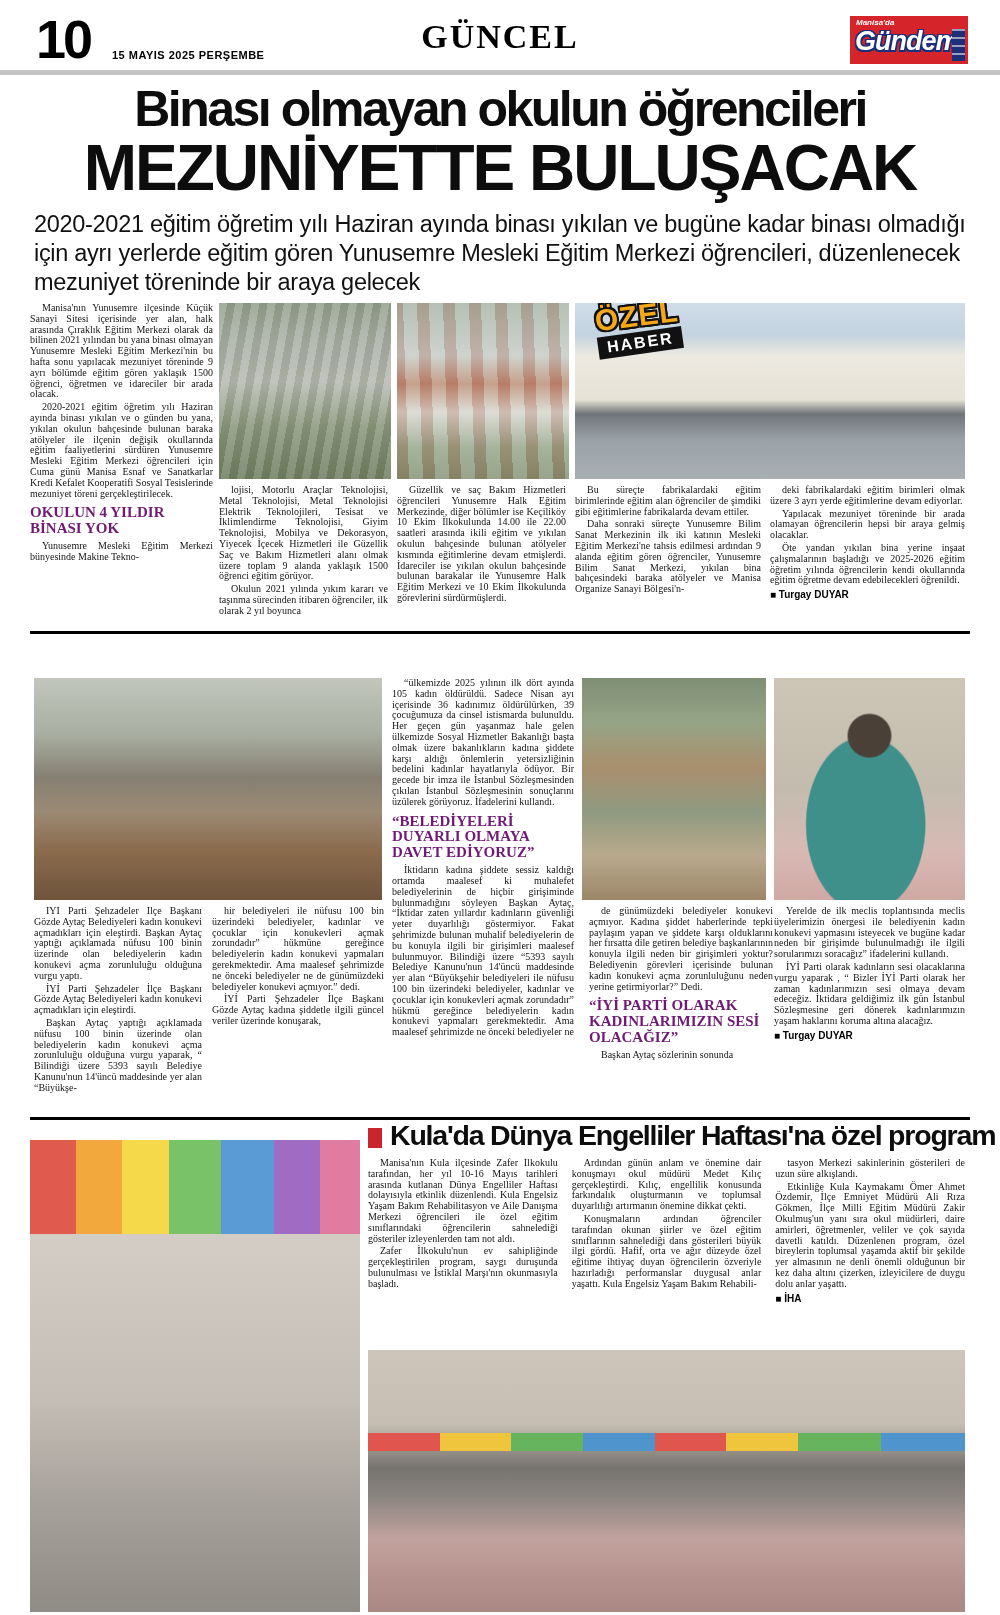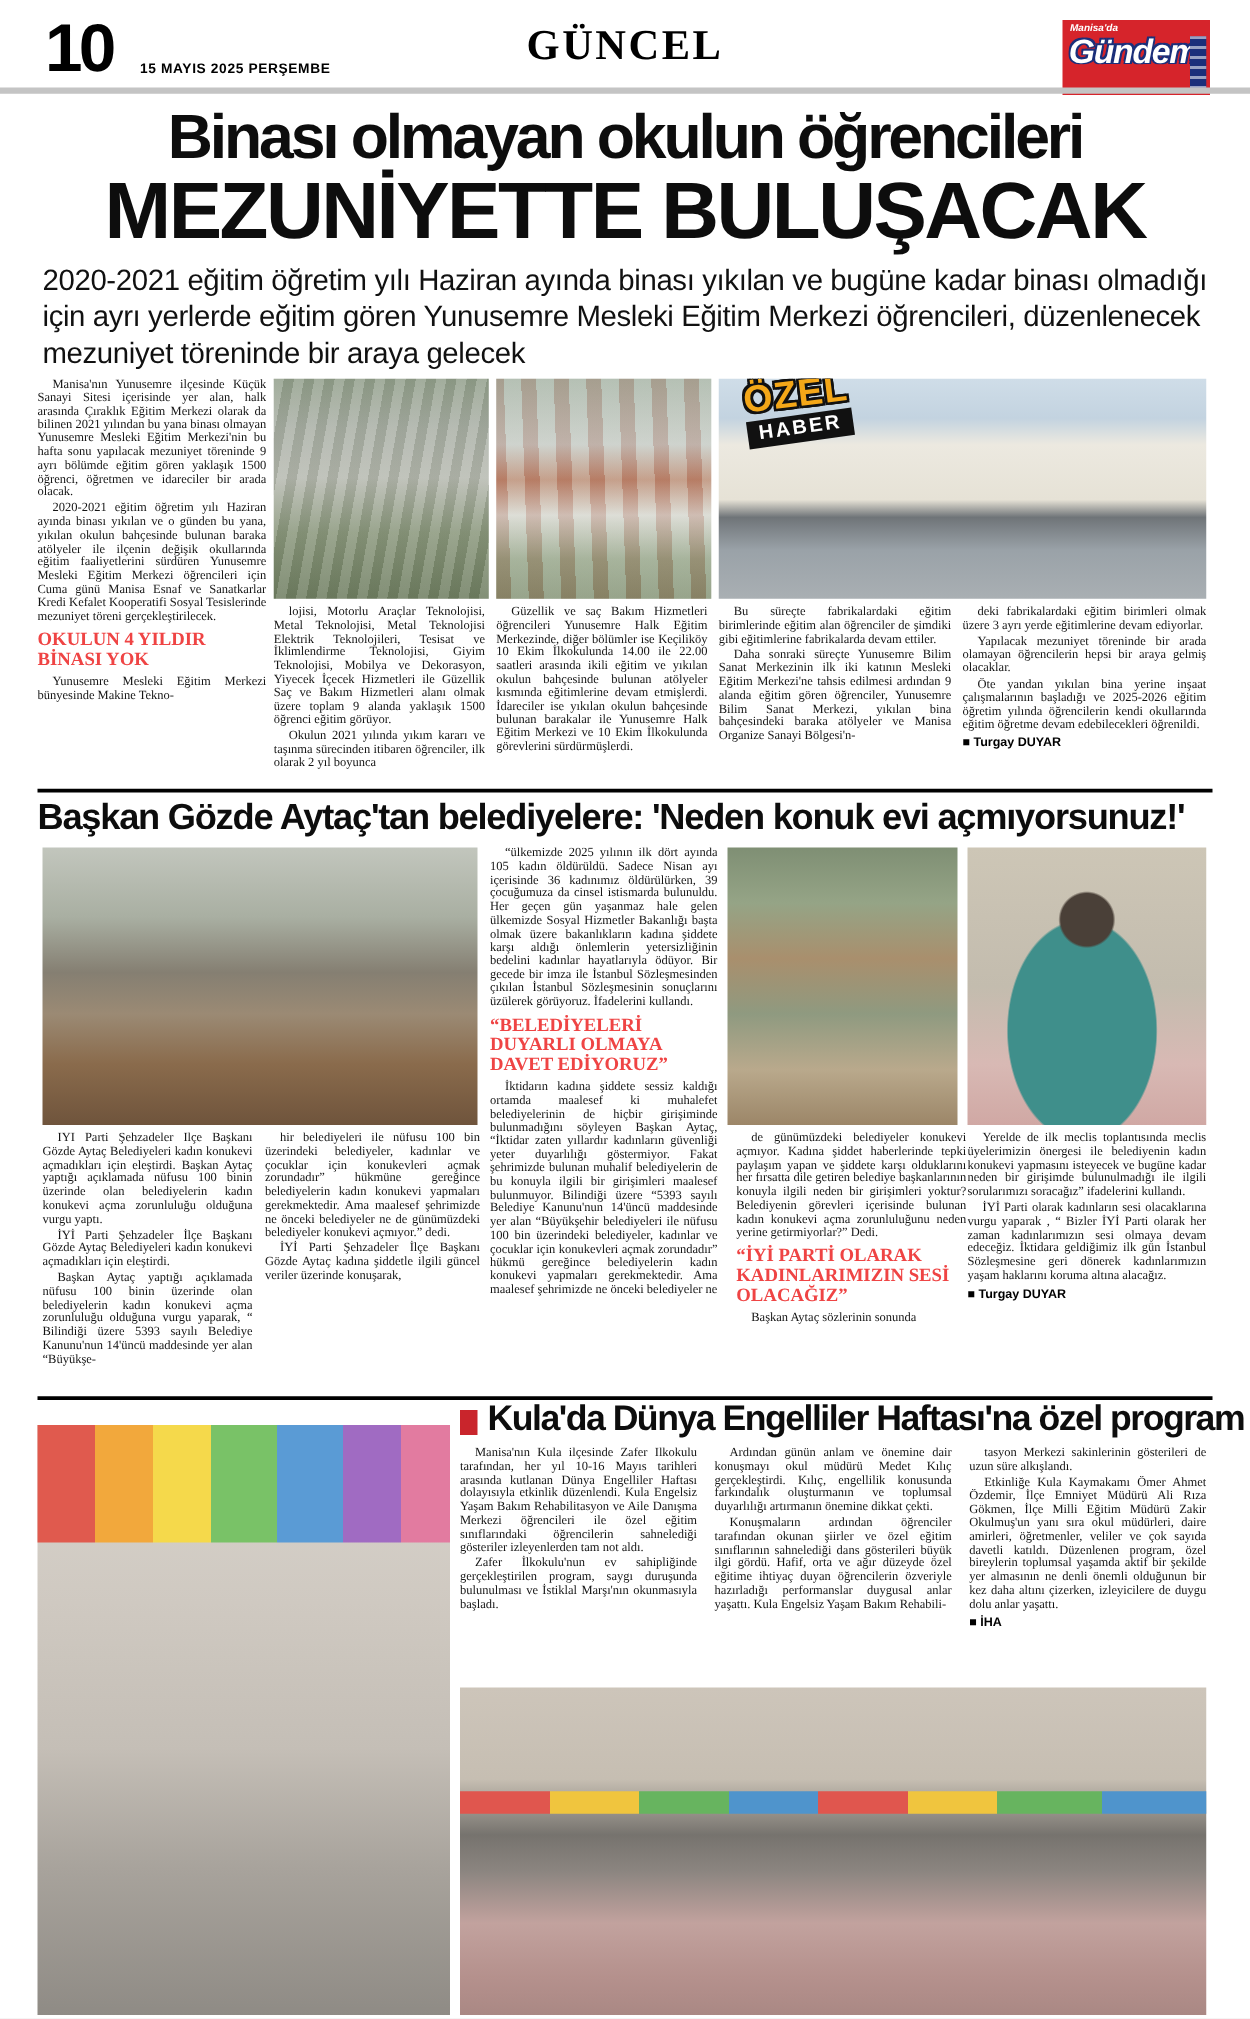--- a/index.html
+++ b/index.html
@@ -6,41 +6,41 @@
   .page{position:relative;width:1000px;height:1615px;background:#ffffff;margin:0 auto;overflow:hidden;
         font-family:"Liberation Serif", serif;color:#141414;}
 
   
   .pageno{position:absolute;top:12px;left:36px;font:900 54px/1 "Liberation Sans",sans-serif;
           letter-spacing:-3px;color:#000;}
   .issue-date{position:absolute;top:50px;left:112px;font:bold 11px/1 "Liberation Sans",sans-serif;
           letter-spacing:.5px;color:#000;}
   .section-title{position:absolute;top:20px;left:0;right:0;text-align:center;
           font:bold 34px/1 "Liberation Serif",serif;letter-spacing:2px;color:#000;}
-  .logo{position:absolute;top:16px;right:32px;width:118px;height:60px;background:#d6242b;
+  .logo{position:absolute;top:16px;right:32px;width:118px;height:48px;background:#d6242b;
         overflow:hidden;}
   .logo-manisada{font:italic bold 8px/10px "Liberation Sans",sans-serif;color:#fff;padding:2px 0 0 6px;}
   .logo-name{font:italic 900 27px/26px "Liberation Sans",sans-serif;color:#fff;margin:0 0 0 5px;
         letter-spacing:-1px;
         text-shadow:1.5px 1.5px 0 #1b2f7a,-1.5px 1.5px 0 #1b2f7a,1.5px -1.5px 0 #1b2f7a,-1.5px -1.5px 0 #1b2f7a;}
   .logo-stripe{position:absolute;top:13px;right:3px;bottom:3px;width:13px;background:#1b2f7a;
         background-image:repeating-linear-gradient(180deg,rgba(255,255,255,.55) 0 2px,transparent 2px 8px);}
   .masthead-rule{position:absolute;top:70px;left:0;width:1000px;height:5px;background:#c4c4c4;}
 
   
   .s1-h1{position:absolute;top:84px;left:15px;right:15px;text-align:center;
          font:900 50px/1 "Liberation Sans",sans-serif;letter-spacing:-2.5px;color:#0d0d0d;}
   .s1-h2{position:absolute;top:136px;left:10px;right:10px;text-align:center;
          font:900 64px/1 "Liberation Sans",sans-serif;letter-spacing:-2px;color:#0d0d0d;}
   .s1-deck{position:absolute;top:210px;left:34px;right:28px;
          font:400 23.5px/1.24 "Liberation Sans",sans-serif;letter-spacing:-.3px;color:#111;}
 
   
   .bt p{font-size:10px;line-height:1.08;text-align:justify;margin:0 0 2px;text-indent:12px;color:#141414;}
-  .bt .subhead{font:bold 15px/1.06 "Liberation Serif",serif;text-indent:0;margin:6px 0 4px;text-align:left;color:#ef4444;}
+  .bt .subhead{font:bold 15px/1.06 "Liberation Serif",serif;text-indent:0;margin:6px 0 4px;text-align:left;color:#701a75;}
   .bt .byline{font:bold 10px/1.2 "Liberation Sans",sans-serif;text-indent:0;text-align:left;margin-top:3px;color:#000;}
 
   
   .s1-col1{position:absolute;top:303px;left:30px;width:183px;height:327px;overflow:hidden;}
   .s1-photos{position:absolute;top:303px;left:219px;width:746px;height:176px;display:flex;gap:6px;}
   .s1-cols{position:absolute;top:485px;left:219px;width:746px;height:144px;display:flex;gap:9px;overflow:hidden;}
   .s1-cols .c2{width:169px;} .s1-cols .c3{width:169px;} .s1-cols .c4{width:186px;} .s1-cols .c5{flex:1;}
 
   
   .ph{position:relative;overflow:hidden;}
@@ -146,21 +146,20 @@
     <div class="c5 bt">
       <p>deki fabrikalardaki eğitim birimleri olmak üzere 3 ayrı yerde eğitimlerine devam ediyorlar.</p>
       <p>Yapılacak mezuniyet töreninde bir arada olamayan öğrencilerin hepsi bir araya gelmiş olacaklar.</p>
       <p>Öte yandan yıkılan bina yerine inşaat çalışmalarının başladığı ve 2025-2026 eğitim öğretim yılında öğrencilerin kendi okullarında eğitim öğretme devam edebilecekleri öğrenildi.</p>
       <div class="byline">■ Turgay DUYAR</div>
     </div>
   </div>
 
   <div class="rule-black rule-1"></div>
 
-  <div class="s2-head">Başkan Gözde Aytaç'tan belediyelere: 'Neden konuk evi açmıyorsunuz!'</div>
 
   <div class="ph ph-group"></div>
   <div class="ph ph-pergola"></div>
   <div class="ph ph-teal"></div>
 
   <div class="s2-colA bt">
     <p>İYİ Parti Şehzadeler İlçe Başkanı Gözde Aytaç Belediyeleri kadın konukevi açmadıkları için eleştirdi. Başkan Aytaç yaptığı açıklamada nüfusu 100 binin üzerinde olan belediyelerin kadın konukevi açma zorunluluğu olduğuna vurgu yaptı.</p>
     <p>İYİ Parti Şehzadeler İlçe Başkanı Gözde Aytaç Belediyeleri kadın konukevi açmadıkları için eleştirdi.</p>
     <p>Başkan Aytaç yaptığı açıklamada nüfusu 100 binin üzerinde olan belediyelerin kadın konukevi açma zorunluluğu olduğuna vurgu yaparak, “ Bilindiği üzere 5393 sayılı Belediye Kanunu'nun 14'üncü maddesinde yer alan “Büyükşe-</p>
   </div>

